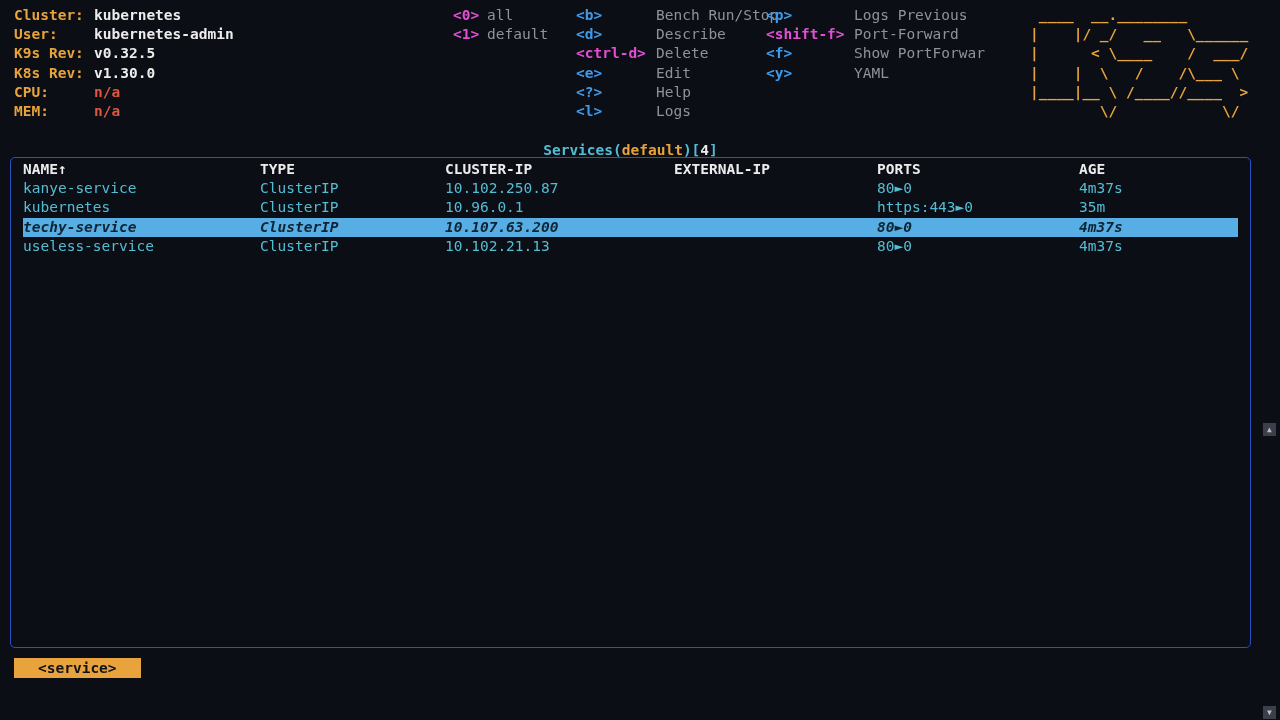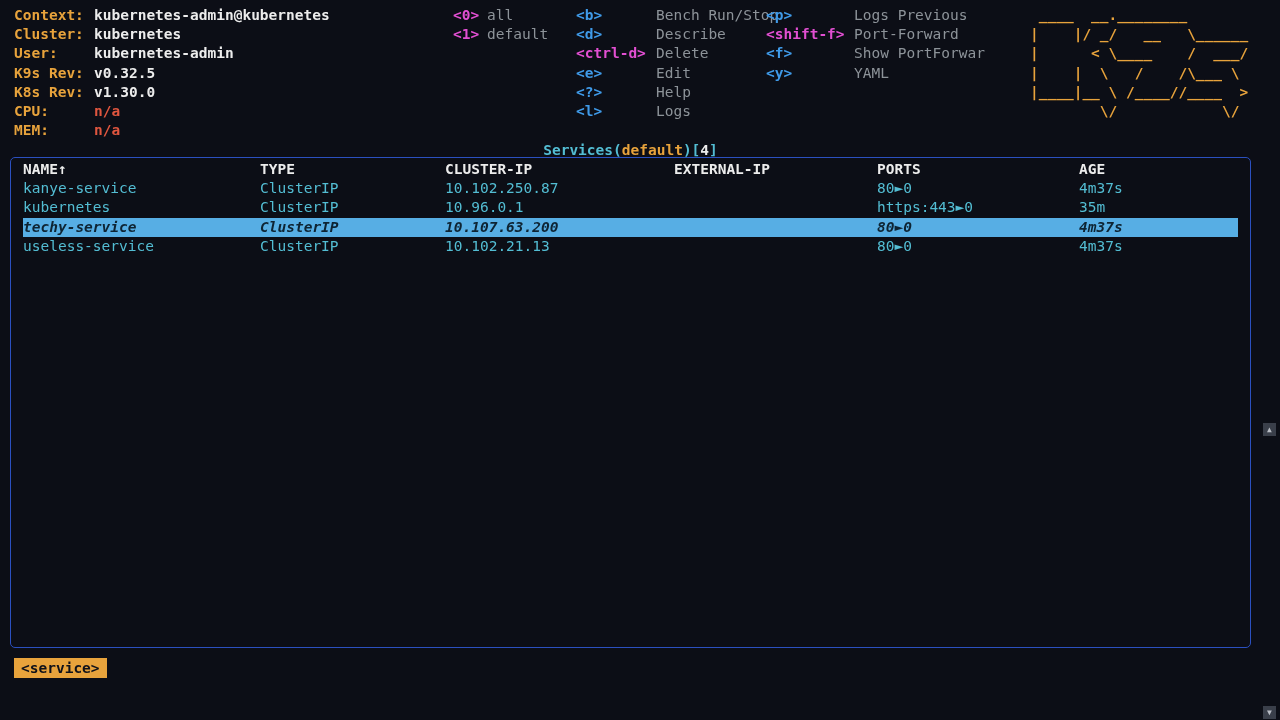--- a/index.html
+++ b/index.html
@@ -54,36 +54,35 @@
     grid-template-columns:237px 185px 229px 203px 202px 159px;
     height:19.2px; line-height:19.2px; white-space:pre;
   }
   .thead { color:#ececec; font-weight:bold; }
   .tdata { color:#53bdd3; }
   .tdata.selected { background:#57aee4; color:#0e2433; font-weight:bold;font-style:italic; }
 
   
   .crumb {
     position:absolute; left:14px; top:658px; height:20px; line-height:20px;
-    padding:0 7px; background:#e8a33c; color:#10121a; font-weight:bold; white-space:pre;
+    padding:0 24px; background:#e8a33c; color:#10121a; font-weight:bold; white-space:pre;
   }
 
   
   .scroll-btn {
     position:absolute; left:1263px; width:13px; height:13px;
     background:#3a3f4a; color:#b8bcc4; font-size:8px; line-height:13px; text-align:center;
   }
   .scroll-up { top:423px; }
   .scroll-down { top:706px; }
 </style>
 </head>
 <body>
 
 <div class="info">
-  <div class="info-row"><span class="info-label orange">Context:</span><span class="white">kubernetes-admin@kubernetes</span></div>
   <div class="info-row"><span class="info-label orange">Cluster:</span><span class="white">kubernetes</span></div>
   <div class="info-row"><span class="info-label orange">User:</span><span class="white">kubernetes-admin</span></div>
   <div class="info-row"><span class="info-label orange">K9s Rev:</span><span class="white">v0.32.5</span></div>
   <div class="info-row"><span class="info-label orange">K8s Rev:</span><span class="white">v1.30.0</span></div>
   <div class="info-row"><span class="info-label orange">CPU:</span><span class="red">n/a</span></div>
   <div class="info-row"><span class="info-label orange">MEM:</span><span class="red">n/a</span></div>
 </div>
 
 <div class="menu menu1">
   <div class="mrow"><span class="key pink">&lt;0&gt;</span><span class="mlabel gray">all</span></div>

